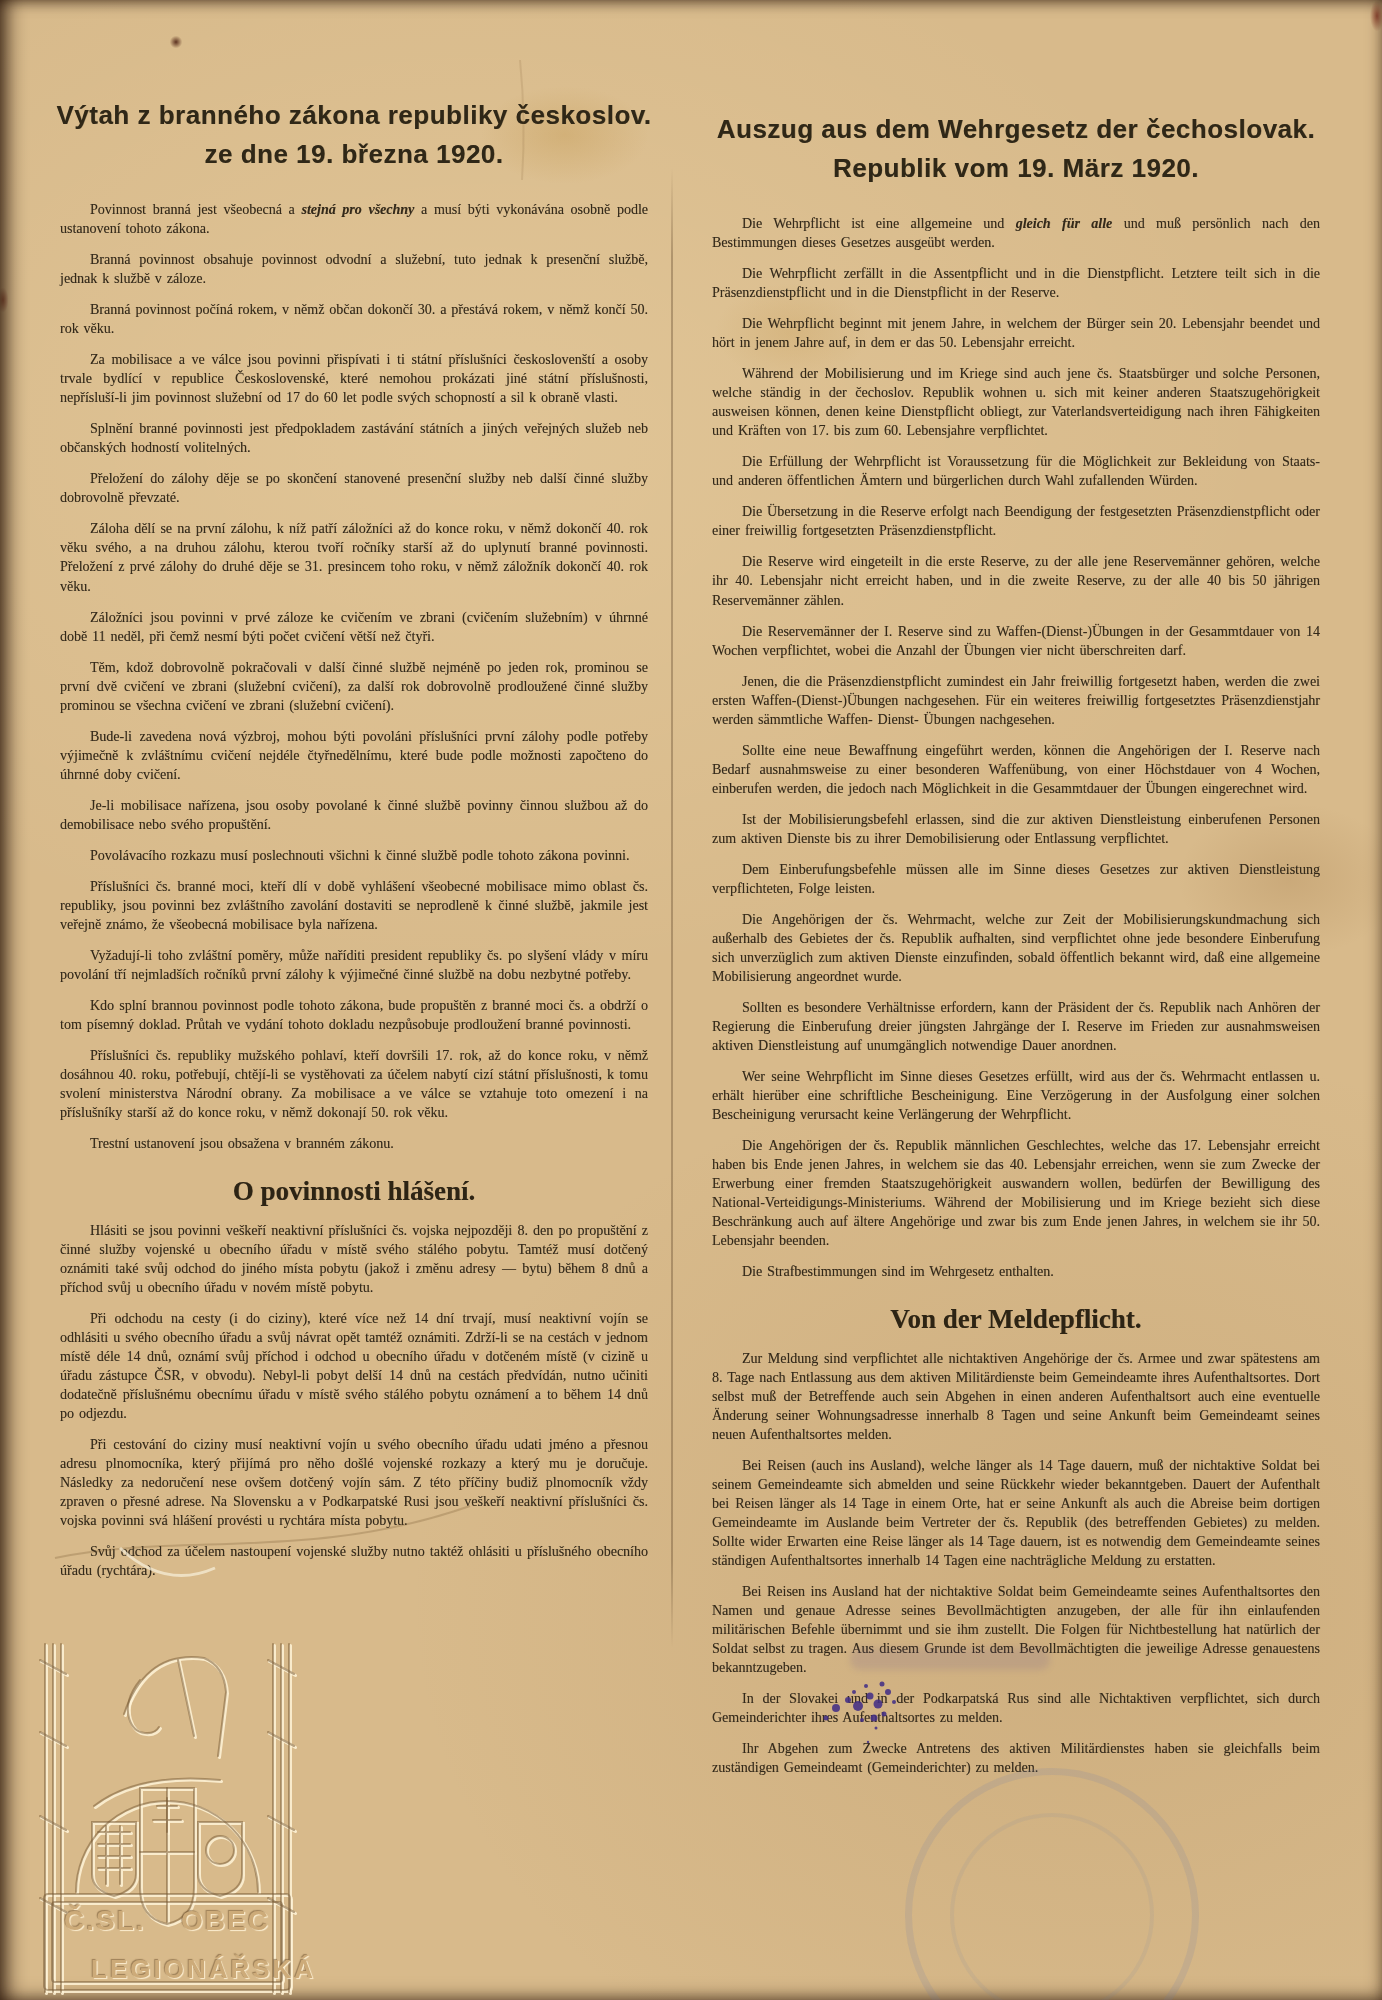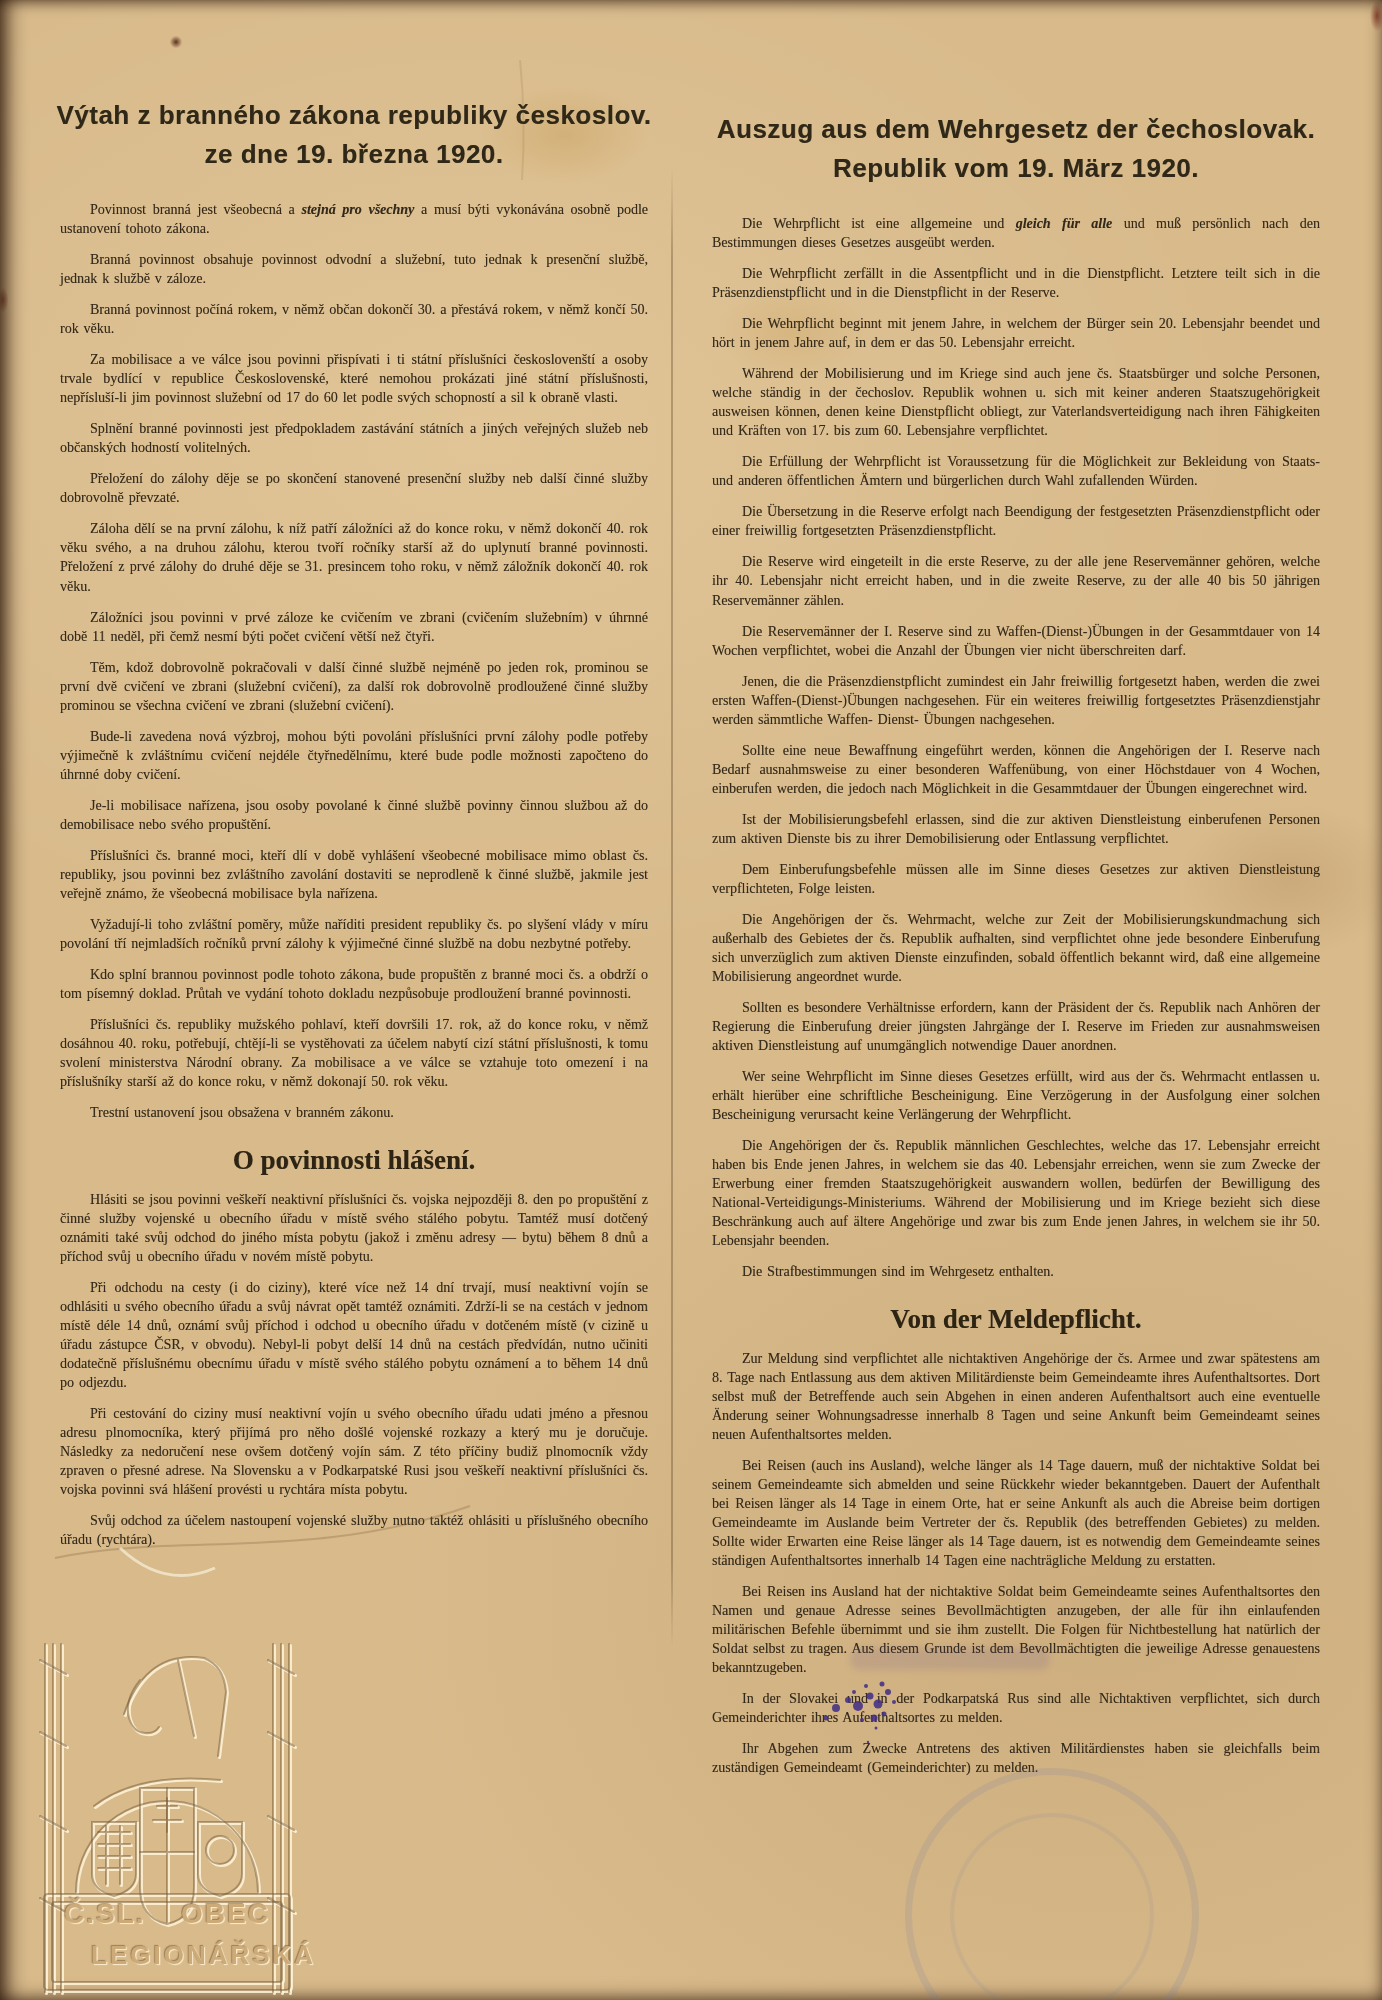--- a/index.html
+++ b/index.html
@@ -34,21 +34,21 @@
   .emph{font-style:italic;font-weight:bold;}
   .subhead{margin:22px 0 13px 0;text-align:center;color:#2d2414;
     font:bold 27px/1.2 "Liberation Serif","DejaVu Serif",serif;
     text-shadow:.4px .4px .6px rgba(45,36,20,.4);}
   
   .legion-stamp{position:absolute;left:28px;top:1636px;width:278px;height:364px;}
   .stamp-svg{position:absolute;inset:0;}
   .stamp-text{position:absolute;left:20px;right:20px;top:258px;color:#cdab79;
     font-family:"Liberation Sans","DejaVu Sans",sans-serif;font-weight:bold;
     text-shadow:1.2px 1.2px 1px rgba(255,243,215,.9), -1px -1px 1px rgba(110,80,45,.55);}
-  .stamp-row1{display:flex;justify-content:space-between;padding:4px 16px;font-size:28px;letter-spacing:2px;}
+  .stamp-row1{display:flex;justify-content:space-between;padding:11px 16px;font-size:28px;letter-spacing:2px;}
   .stamp-row2{text-align:center;font-size:26px;letter-spacing:3px;margin-top:6px;padding-left:43px;}
   
   .ink-blot{position:absolute;left:818px;top:1662px;width:110px;height:90px;}
   .ink-smudge{position:absolute;left:850px;top:1648px;width:200px;height:22px;border-radius:10px;
     background:rgba(90,70,140,.14);filter:blur(3px);}
   .ring-stamp{position:absolute;left:905px;top:1768px;width:280px;height:280px;border-radius:50%;
     border:7px solid rgba(110,125,165,.16);}
   .ring-inner{position:absolute;inset:38px;border-radius:50%;border:4px solid rgba(110,125,165,.10);}
   .crease-svg{position:absolute;left:0;top:0;}
 </style>
@@ -67,20 +67,21 @@
           <p class="para">Branná povinnost obsahuje povinnost odvodní a služební, tuto jednak k presenční službě, jednak k službě v záloze.</p>
           <p class="para">Branná povinnost počíná rokem, v němž občan dokončí 30. a přestává rokem, v němž končí 50. rok věku.</p>
           <p class="para">Za mobilisace a ve válce jsou povinni přispívati i ti státní příslušníci českoslovenští a osoby trvale bydlící v republice Československé, které nemohou prokázati jiné státní příslušnosti, nepřísluší-li jim povinnost služební od 17 do 60 let podle svých schopností a sil k obraně vlasti.</p>
           <p class="para">Splnění branné povinnosti jest předpokladem zastávání státních a jiných veřejných služeb neb občanských hodností volitelných.</p>
           <p class="para">Přeložení do zálohy děje se po skončení stanovené presenční služby neb další činné služby dobrovolně převzaté.</p>
           <p class="para">Záloha dělí se na první zálohu, k níž patří záložníci až do konce roku, v němž dokončí 40. rok věku svého, a na druhou zálohu, kterou tvoří ročníky starší až do uplynutí branné povinnosti. Přeložení z prvé zálohy do druhé děje se 31. presincem toho roku, v němž záložník dokončí 40. rok věku.</p>
           <p class="para">Záložníci jsou povinni v prvé záloze ke cvičením ve zbrani (cvičením služebním) v úhrnné době 11 neděl, při čemž nesmí býti počet cvičení větší než čtyři.</p>
           <p class="para">Těm, kdož dobrovolně pokračovali v další činné službě nejméně po jeden rok, prominou se první dvě cvičení ve zbrani (služební cvičení), za další rok dobrovolně prodloužené činné služby prominou se všechna cvičení ve zbrani (služební cvičení).</p>
           <p class="para">Bude-li zavedena nová výzbroj, mohou býti povoláni příslušníci první zálohy podle potřeby výjimečně k zvláštnímu cvičení nejdéle čtyřnedělnímu, které bude podle možnosti započteno do úhrnné doby cvičení.</p>
           <p class="para">Je-li mobilisace nařízena, jsou osoby povolané k činné službě povinny činnou službou až do demobilisace nebo svého propuštění.</p>
+          <p class="para">Povolávacího rozkazu musí poslechnouti všichni k činné službě podle tohoto zákona povinni.</p>
           <p class="para">Příslušníci čs. branné moci, kteří dlí v době vyhlášení všeobecné mobilisace mimo oblast čs. republiky, jsou povinni bez zvláštního zavolání dostaviti se neprodleně k činné službě, jakmile jest veřejně známo, že všeobecná mobilisace byla nařízena.</p>
           <p class="para">Vyžadují-li toho zvláštní poměry, může naříditi president republiky čs. po slyšení vlády v míru povolání tří nejmladších ročníků první zálohy k výjimečné činné službě na dobu nezbytné potřeby.</p>
           <p class="para">Kdo splní brannou povinnost podle tohoto zákona, bude propuštěn z branné moci čs. a obdrží o tom písemný doklad. Průtah ve vydání tohoto dokladu nezpůsobuje prodloužení branné povinnosti.</p>
           <p class="para">Příslušníci čs. republiky mužského pohlaví, kteří dovršili 17. rok, až do konce roku, v němž dosáhnou 40. roku, potřebují, chtějí-li se vystěhovati za účelem nabytí cizí státní příslušnosti, k tomu svolení ministerstva Národní obrany. Za mobilisace a ve válce se vztahuje toto omezení i na příslušníky starší až do konce roku, v němž dokonají 50. rok věku.</p>
           <p class="para">Trestní ustanovení jsou obsažena v branném zákonu.</p>
         </div>
       <h2 class="subhead">O povinnosti hlášení.</h2>
       <div class="paras">
           <p class="para">Hlásiti se jsou povinni veškeří neaktivní příslušníci čs. vojska nejpozději 8. den po propuštění z činné služby vojenské u obecního úřadu v místě svého stálého pobytu. Tamtéž musí dotčený oznámiti také svůj odchod do jiného místa pobytu (jakož i změnu adresy — bytu) během 8 dnů a příchod svůj u obecního úřadu v novém místě pobytu.</p>
           <p class="para">Při odchodu na cesty (i do ciziny), které více než 14 dní trvají, musí neaktivní vojín se odhlásiti u svého obecního úřadu a svůj návrat opět tamtéž oznámiti. Zdrží-li se na cestách v jednom místě déle 14 dnů, oznámí svůj příchod i odchod u obecního úřadu v dotčeném místě (v cizině u úřadu zástupce ČSR, v obvodu). Nebyl-li pobyt delší 14 dnů na cestách předvídán, nutno učiniti dodatečně příslušnému obecnímu úřadu v místě svého stálého pobytu oznámení a to během 14 dnů po odjezdu.</p>

